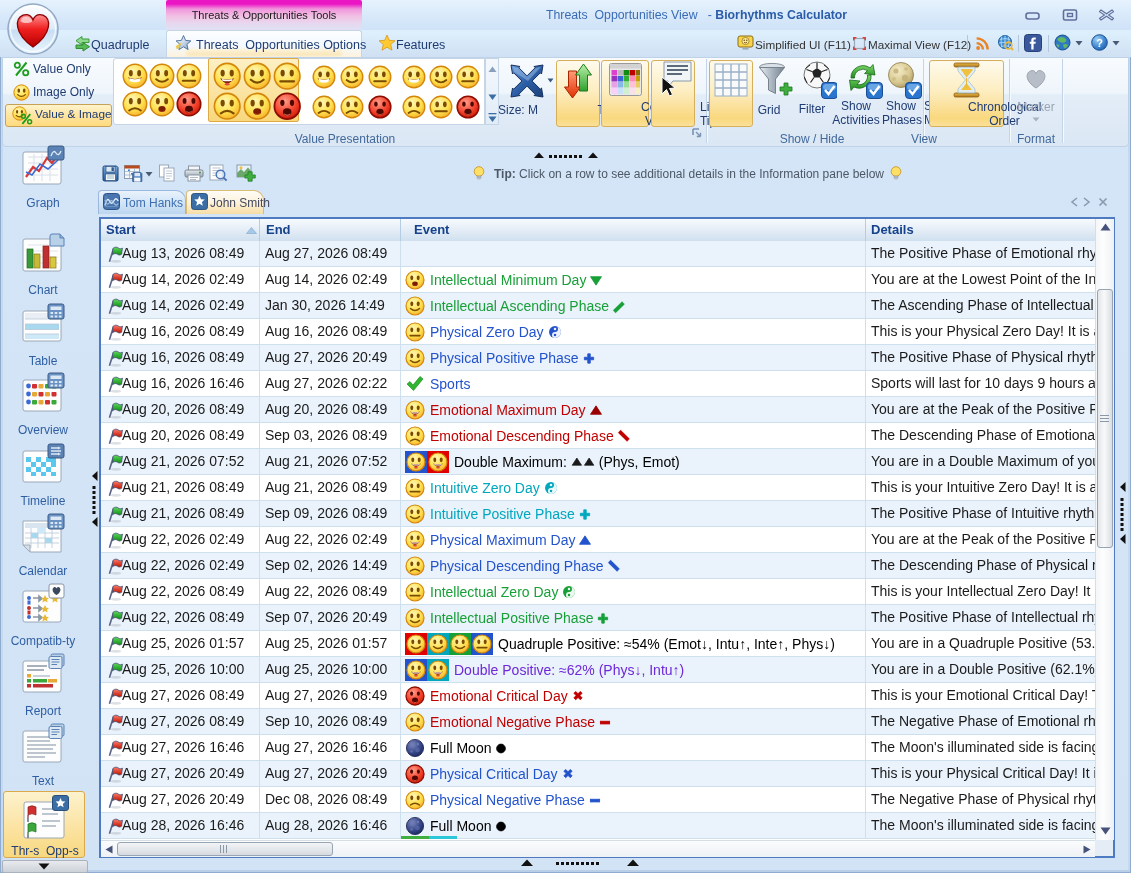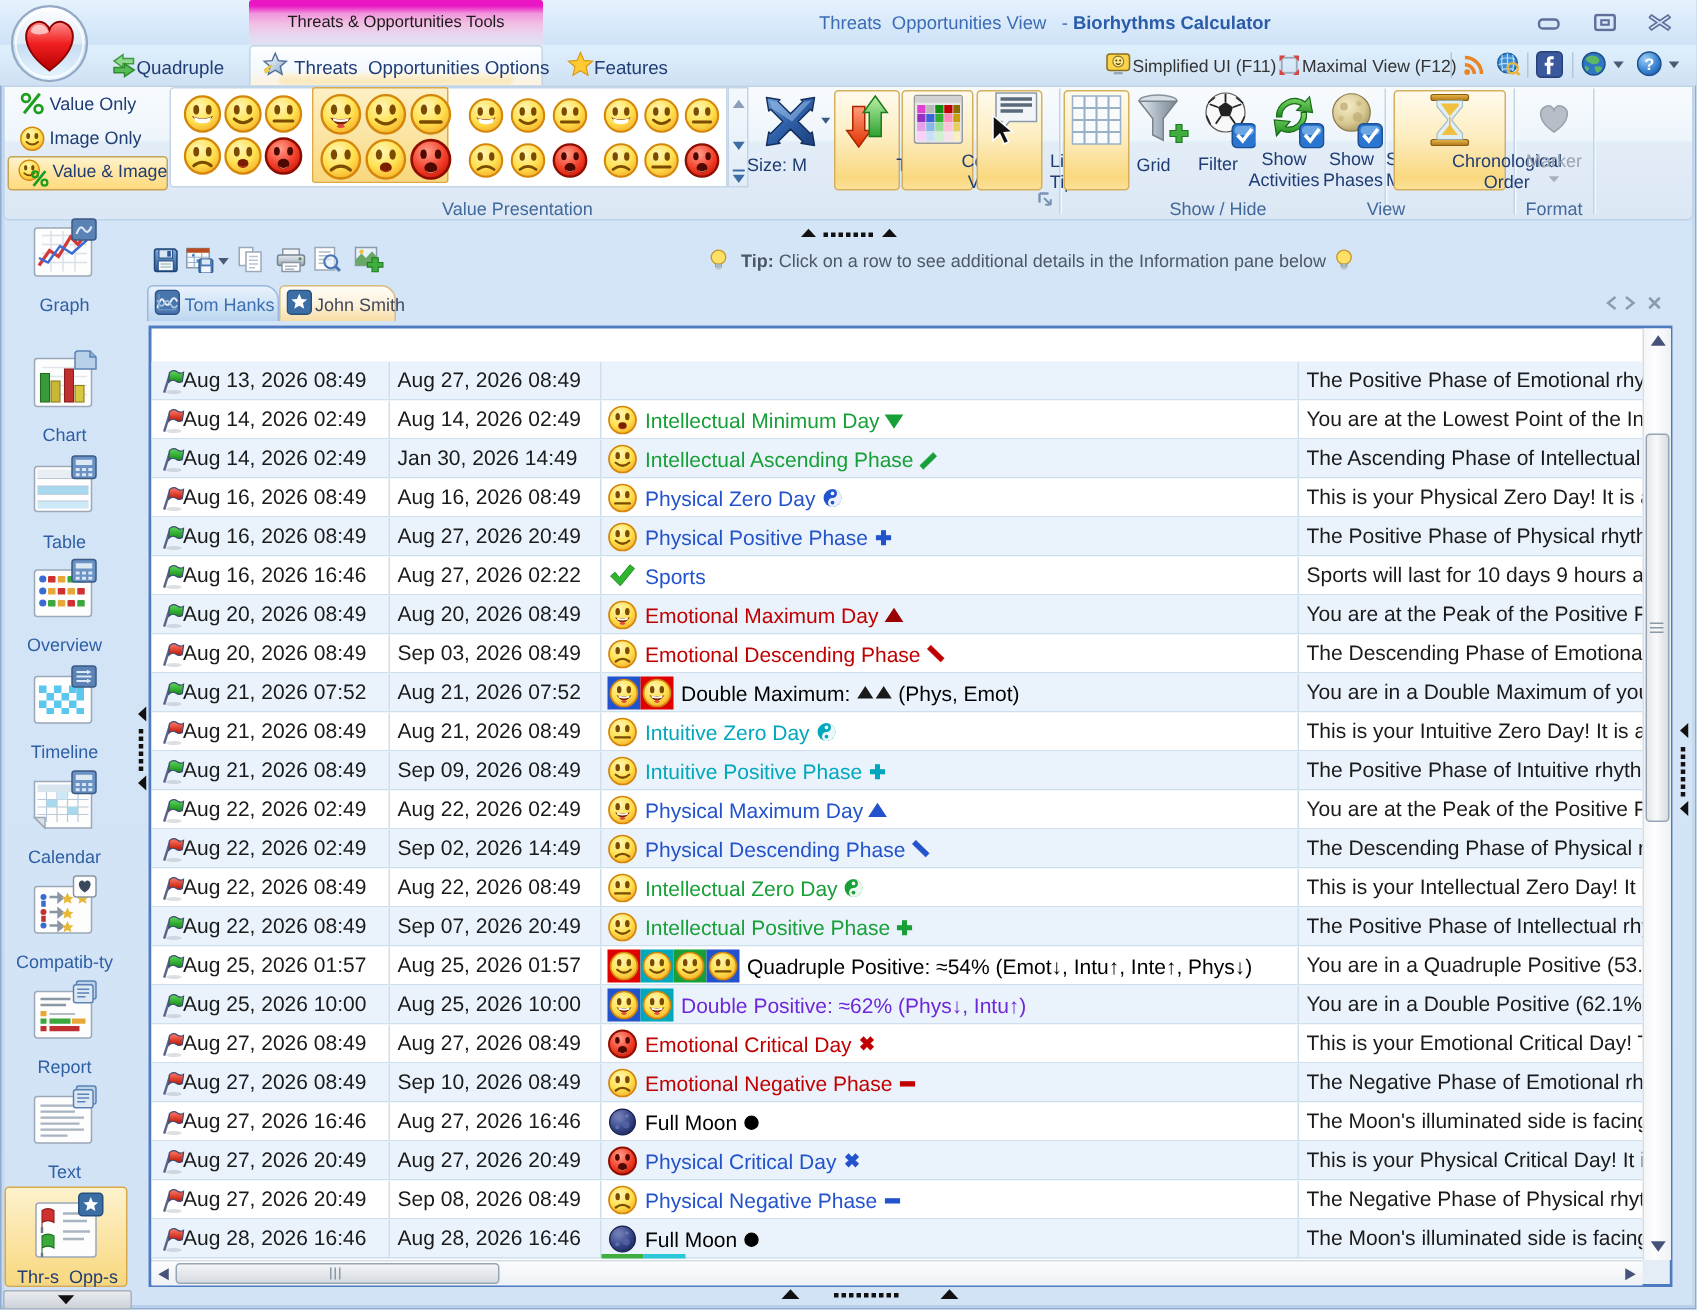--- a/index.html
+++ b/index.html
@@ -688,20 +688,32 @@
         <path d="M7 1 L2 5 L7 9" fill="none" stroke="#8a9ab0" stroke-width="1.6"></path>
       </svg>
 <svg style="position:absolute;left:1083px;top:197px" width="8" height="10" viewBox="0 0 8 10">
         <path d="M1 1 L6 5 L1 9" fill="none" stroke="#8a9ab0" stroke-width="1.6"></path>
       </svg>
 <svg style="position:absolute;left:1098px;top:197px" width="10" height="10" viewBox="0 0 10 10">
         <path d="M1.5 1.5 L8.5 8.5 M8.5 1.5 L1.5 8.5" stroke="#8a9ab0" stroke-width="1.7"></path>
       </svg>
 
 <div id="grid">
+<div id="ghead">
+<span class="hcell" style="left:5px">Start</span>
+<svg style="position:absolute;left:145px;top:8px" width="11" height="7" viewBox="0 0 11 7">
+            <path d="M5.5 0.5 L10.5 6.5 L0.5 6.5 Z" fill="#a8c8e8" stroke="#7aa8d0" stroke-width="0.6"></path>
+          </svg>
+<span class="hcell" style="left:165px">End</span>
+<span class="hcell" style="left:313px">Event</span>
+<span class="hcell" style="left:770px">Details</span>
+<span class="hsep" style="left:158px"></span>
+          <span class="hsep" style="left:299px"></span>
+          <span class="hsep" style="left:764px"></span>
+</div>
 <div class="row alt" style="top:22px">
           <svg class="flag" width="16" height="18" viewBox="0 0 17 18">
             <use href="#flagG"></use>
           </svg>
           <span class="cell" style="left:21px">Aug 13, 2026 08:49</span>
           <span class="cell" style="left:164px">Aug 27, 2026 08:49</span>
           <span class="cell" style="left:770px">The Positive Phase of Emotional rhythm will</span>
           <span class="csep" style="left:158px"></span>
           <span class="csep" style="left:299px"></span>
           <span class="csep" style="left:764px"></span>
@@ -1134,21 +1146,21 @@
           <span class="cell" style="left:770px">This is your Physical Critical Day! It is better t</span>
           <span class="csep" style="left:158px"></span>
           <span class="csep" style="left:299px"></span>
           <span class="csep" style="left:764px"></span>
         </div>
 <div class="row w" style="top:568px">
           <svg class="flag" width="16" height="18" viewBox="0 0 17 18">
             <use href="#flagR"></use>
           </svg>
           <span class="cell" style="left:21px">Aug 27, 2026 20:49</span>
-          <span class="cell" style="left:164px">Sep 08, 2026 08:49</span>
+          <span class="cell" style="left:164px">Dec 08, 2026 08:49</span>
           <div class="evt" style="left:304px">
             <svg width="20" height="20" viewBox="0 0 20 20">
               <use href="#f-frown"></use>
             </svg>
             <span style="color:#2353cc">Physical Negative Phase</span>
             <svg style="margin-left:-3px" width="16" height="15" viewBox="0 0 19 16" fill="#2353cc" stroke="#2353cc">
               <use href="#sym-minus"></use>
             </svg>
           </div>
           <span class="cell" style="left:770px">The Negative Phase of Physical rhythm will l</span>

